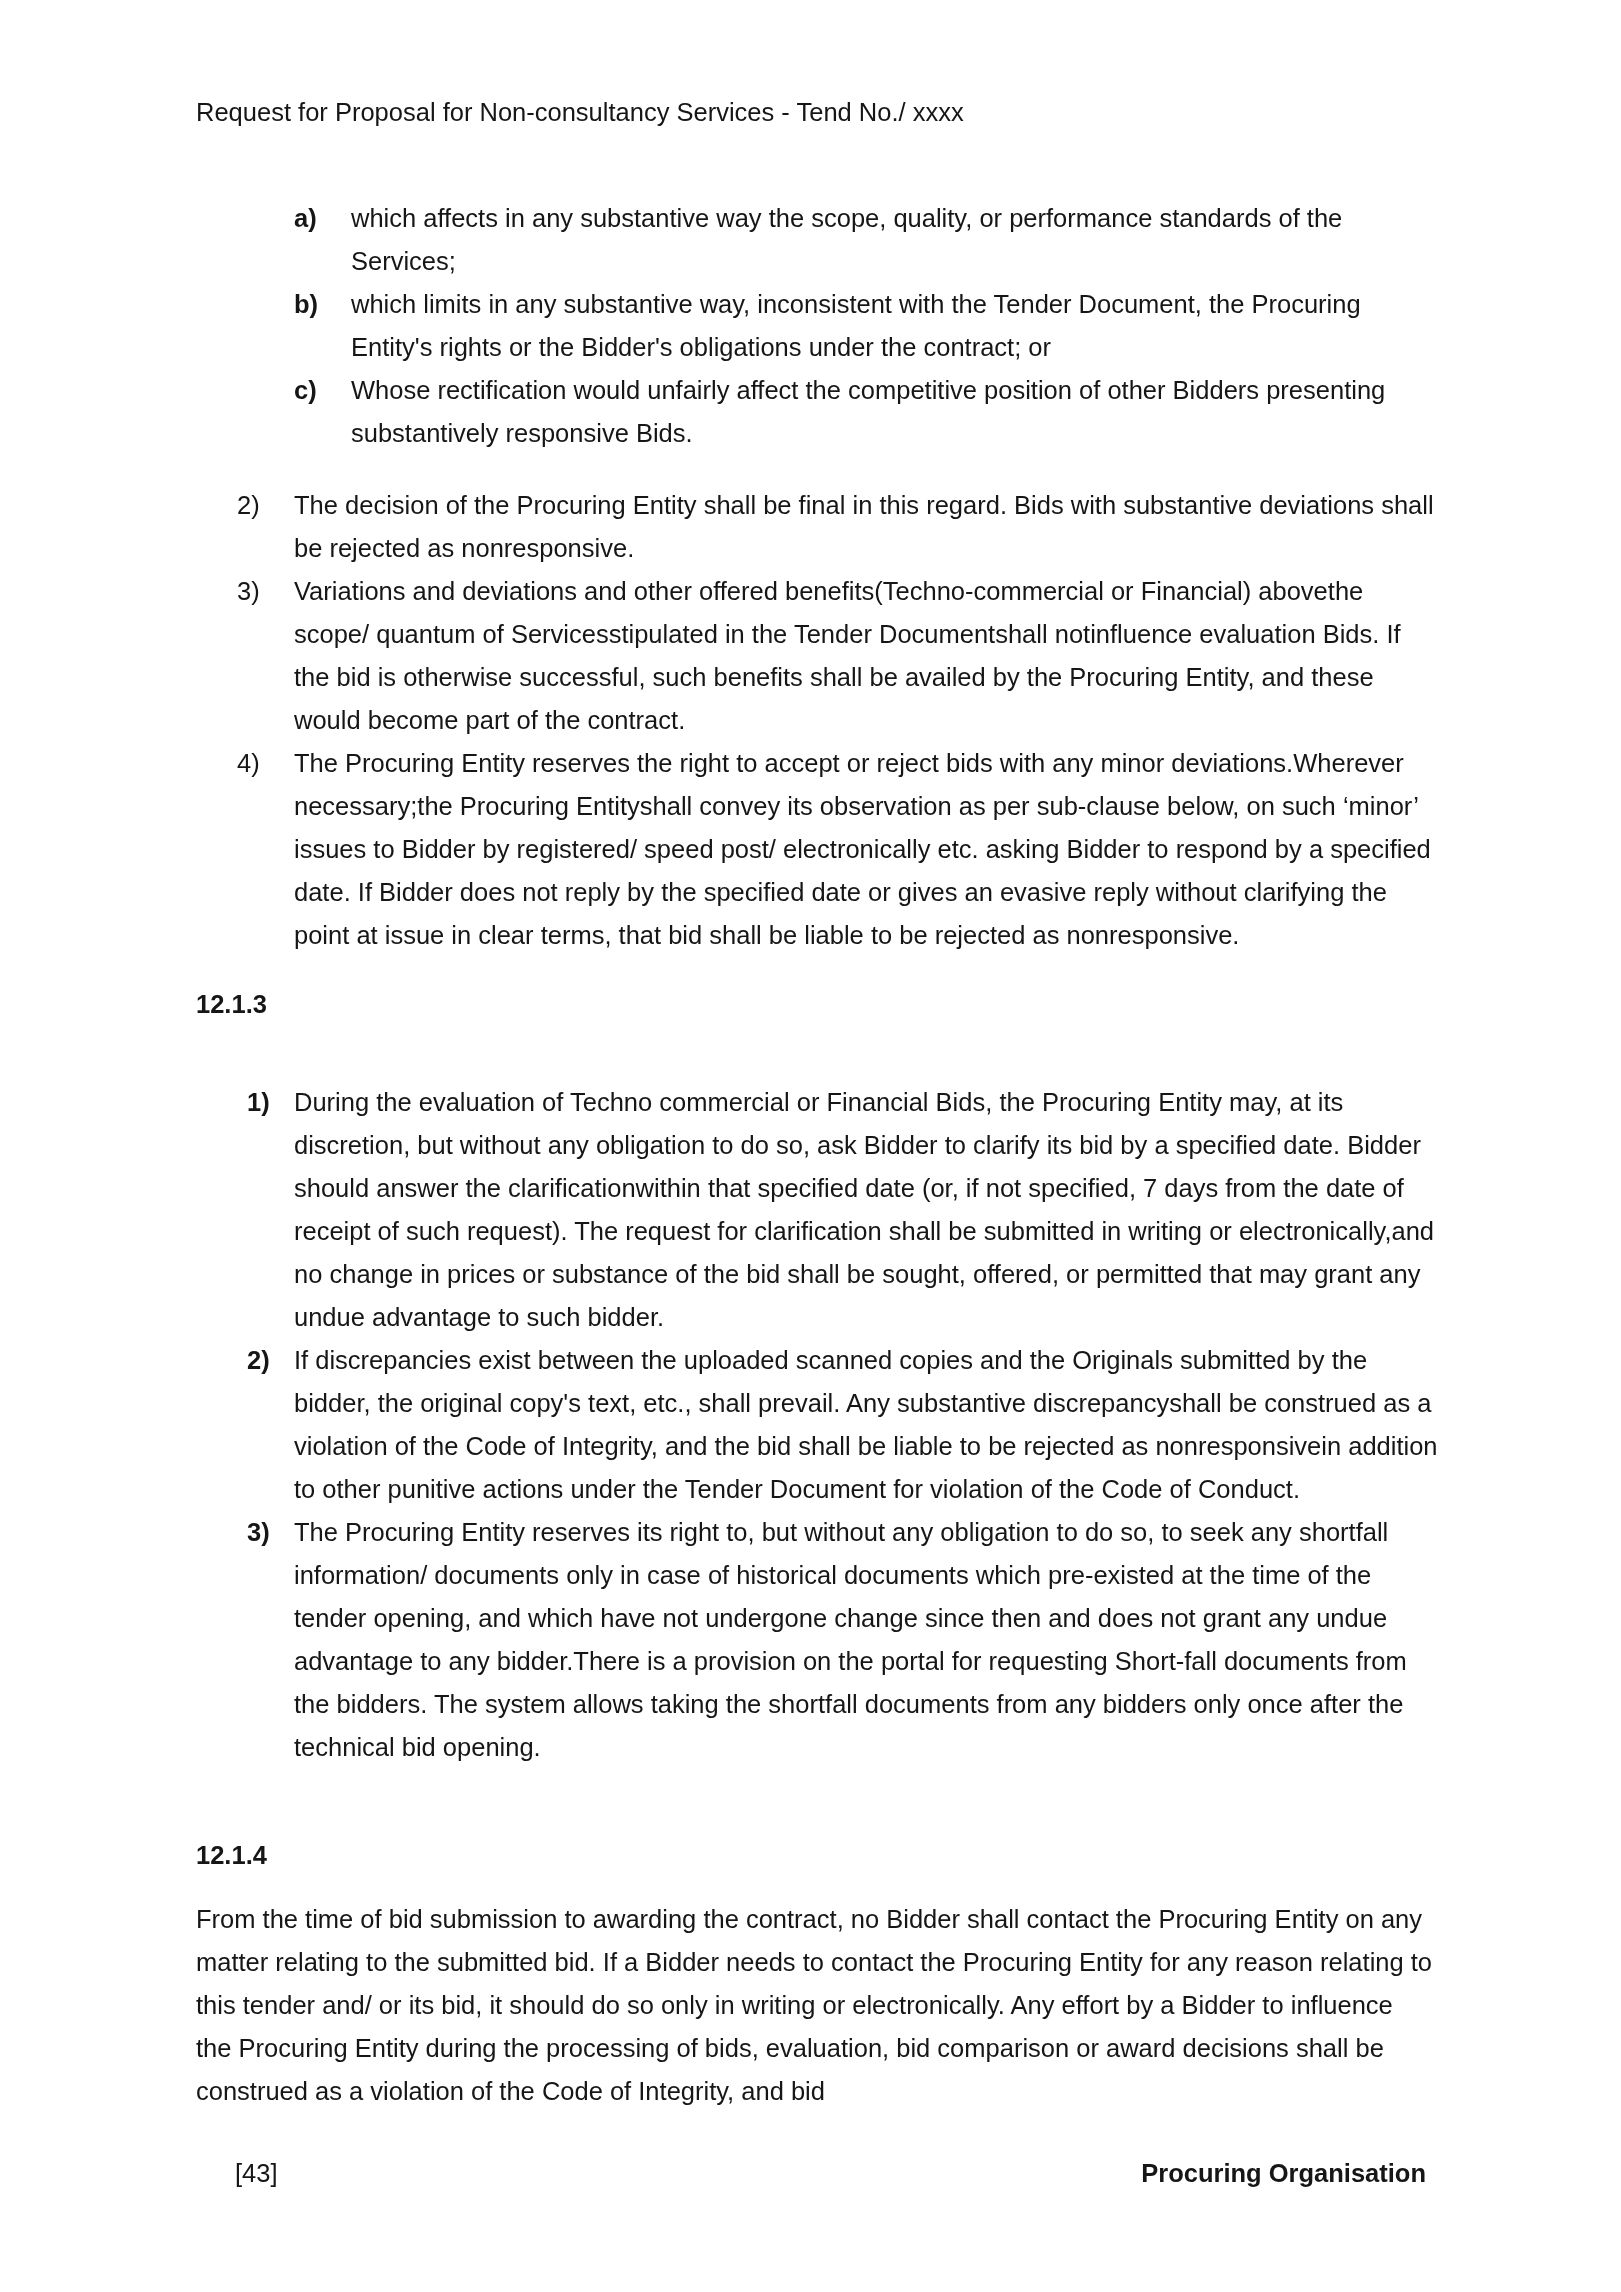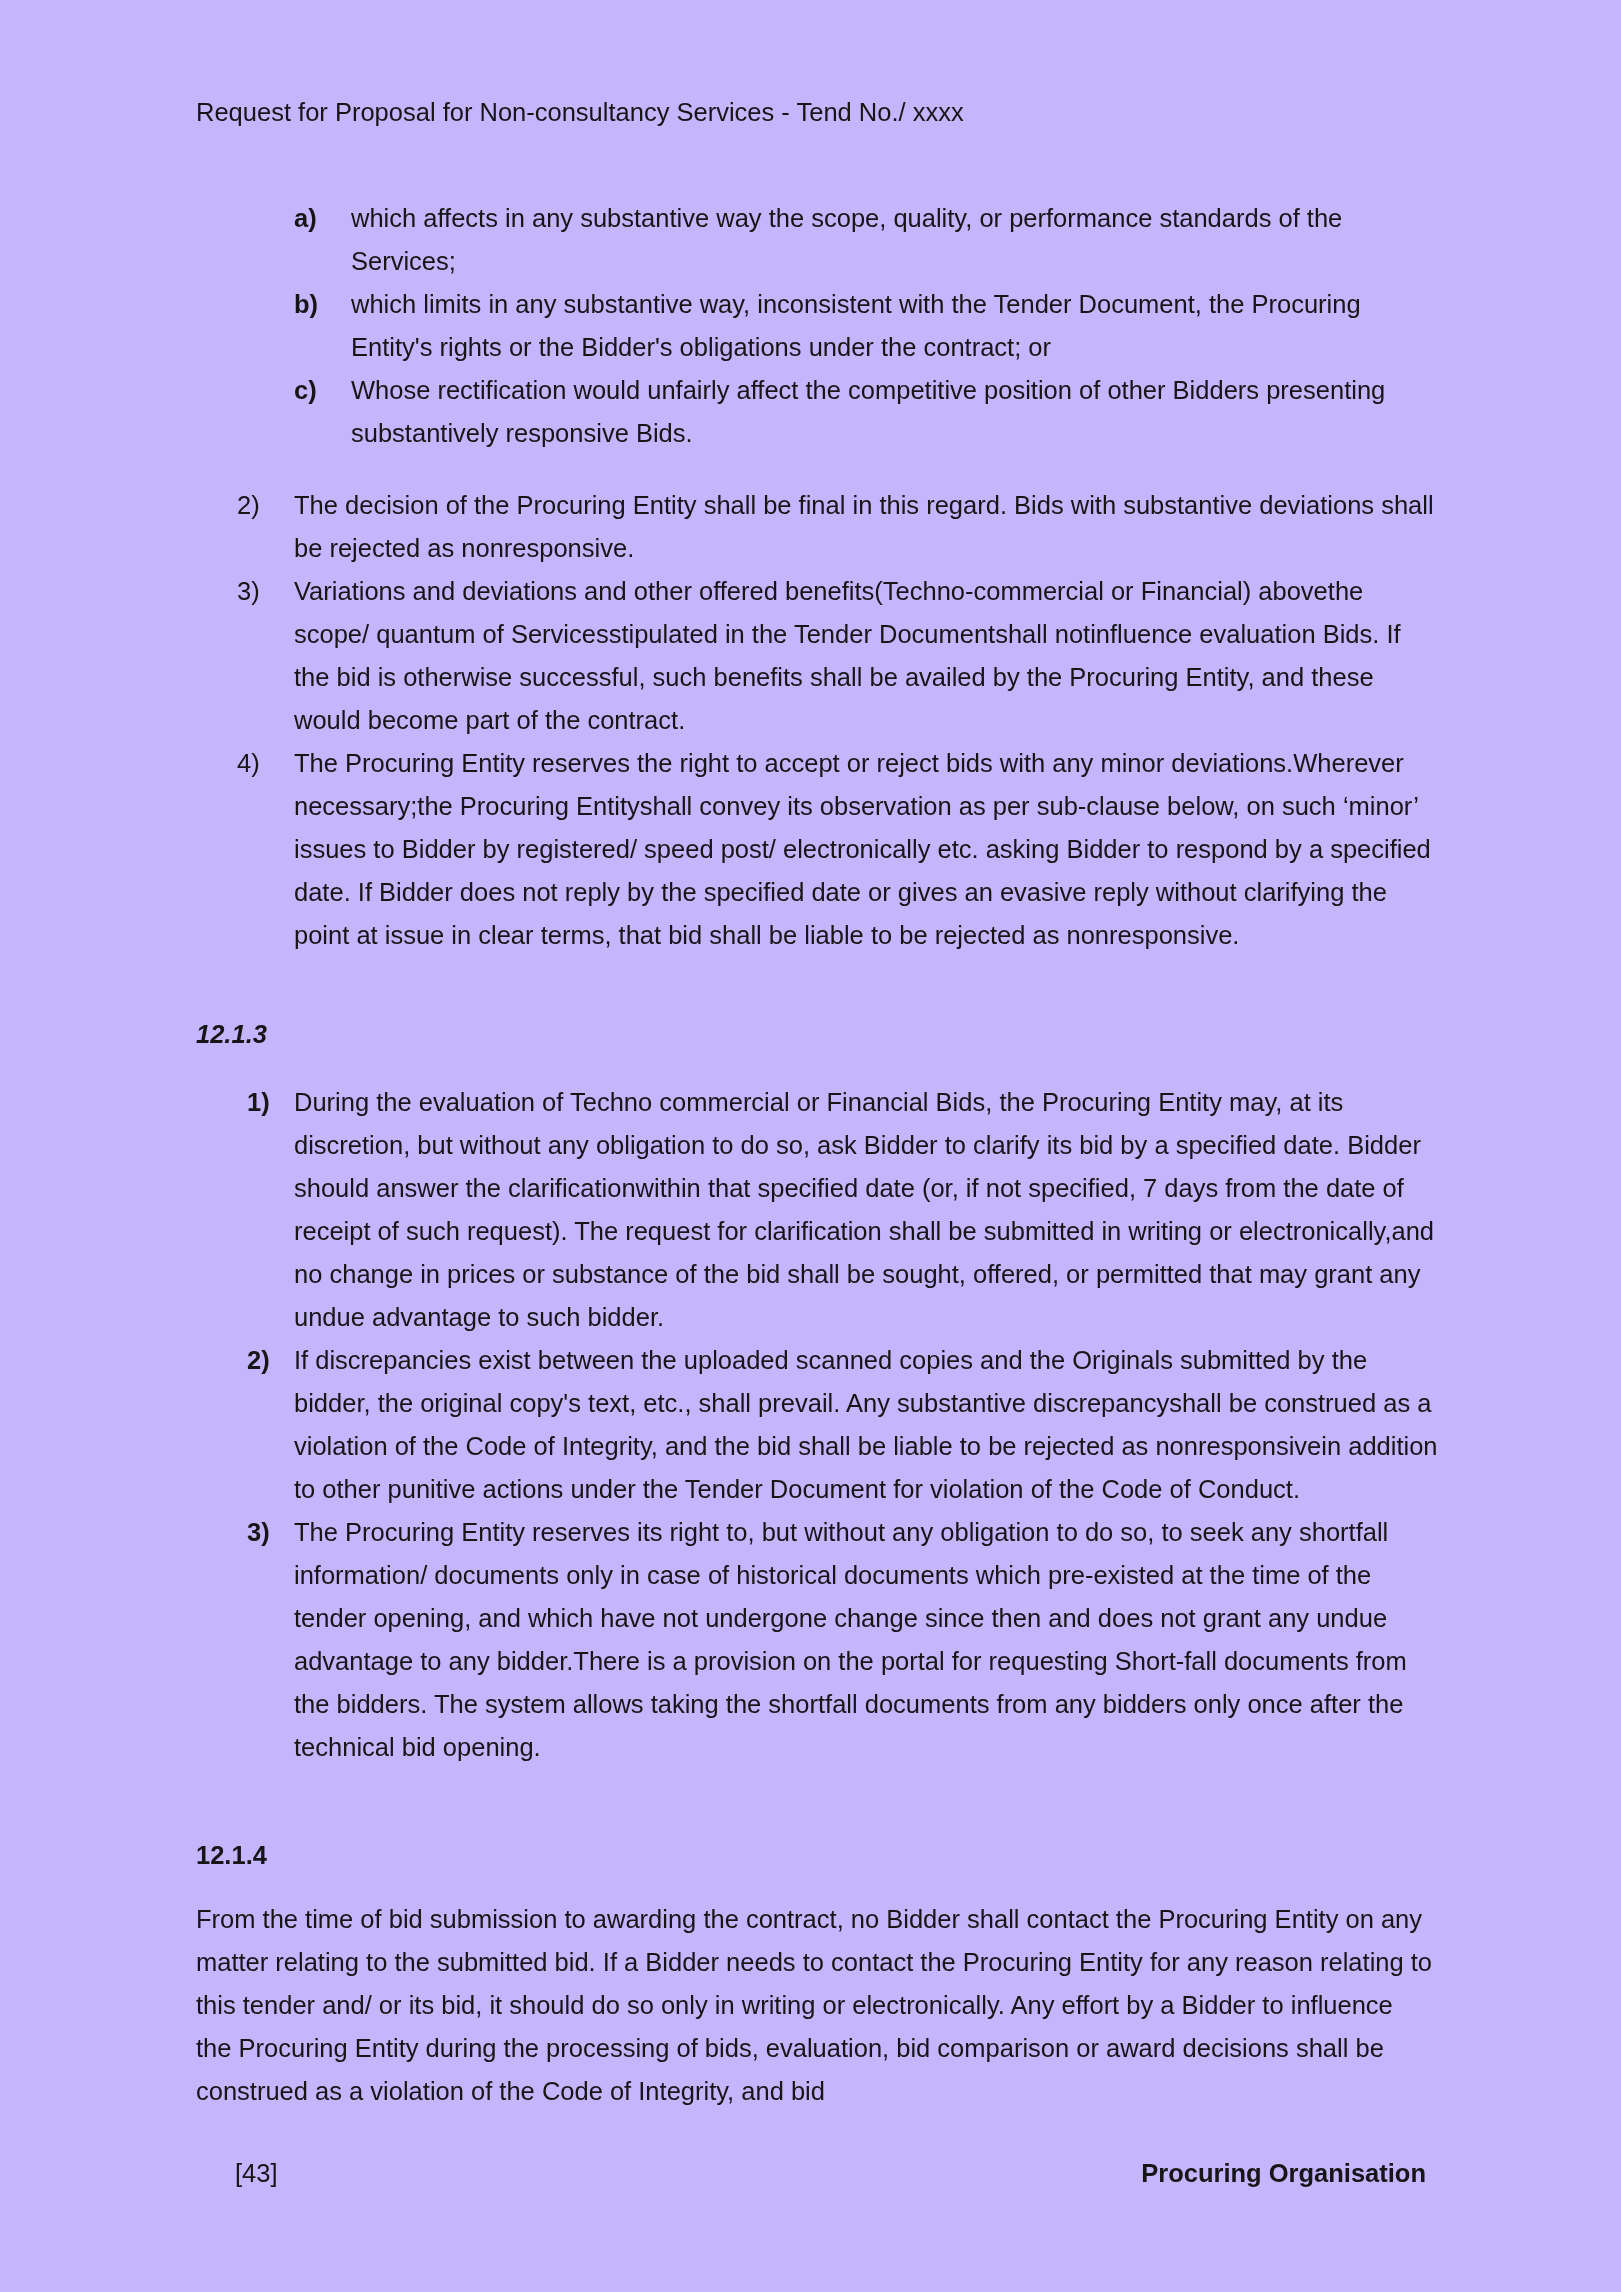--- a/index.html
+++ b/index.html
@@ -1,21 +1,21 @@
 <!DOCTYPE html>
 <html><head>
 <meta charset="utf-8">
 <style>
   html, body { margin: 0; padding: 0; background: #e8e8e8; }
   .page {
     position: relative;
     width: 1621px;
     height: 2293px;
     margin: 0 auto;
-    background: #c4b5fd;
+    background: #ffffff;
     color: #161616;
     font-family: "Liberation Sans", sans-serif;
     font-size: 25.5px;
     line-height: 43px;
     overflow: hidden;
   }
   .abs { position: absolute; }
   .header { left: 196px; top: 91px; width: 1235px; }
 
   .doc-list { display: block; }
@@ -27,21 +27,21 @@
   .letter-list .label { width: 57px; font-weight: bold; }
 
   .num-list-1 { left: 237px; top: 484px; width: 1204px; }
   .num-list-1 .label { width: 57px; }
 
   .num-list-2 { left: 247px; top: 1081px; width: 1194px; }
   .num-list-2 .label { width: 47px; font-weight: bold; }
 
   .section-heading { left: 196px; width: 1237px; display: flex; font-weight: bold; }
   .section-heading .sec-num { flex: none; width: 98px; }
-  .heading-1213 { top: 1013px; font-style: italic; }
+  .heading-1213 { top: 983px; }
   .heading-1214 { top: 1834px; flex-direction: column; }
 
   .body-paragraph { left: 196px; top: 1898px; width: 1237px; }
 
   .footer-left  { left: 235px;  top: 2152px; }
   .footer-right { right: 195px; top: 2152px; font-weight: bold; }
 </style>
 </head>
 <body>
 

